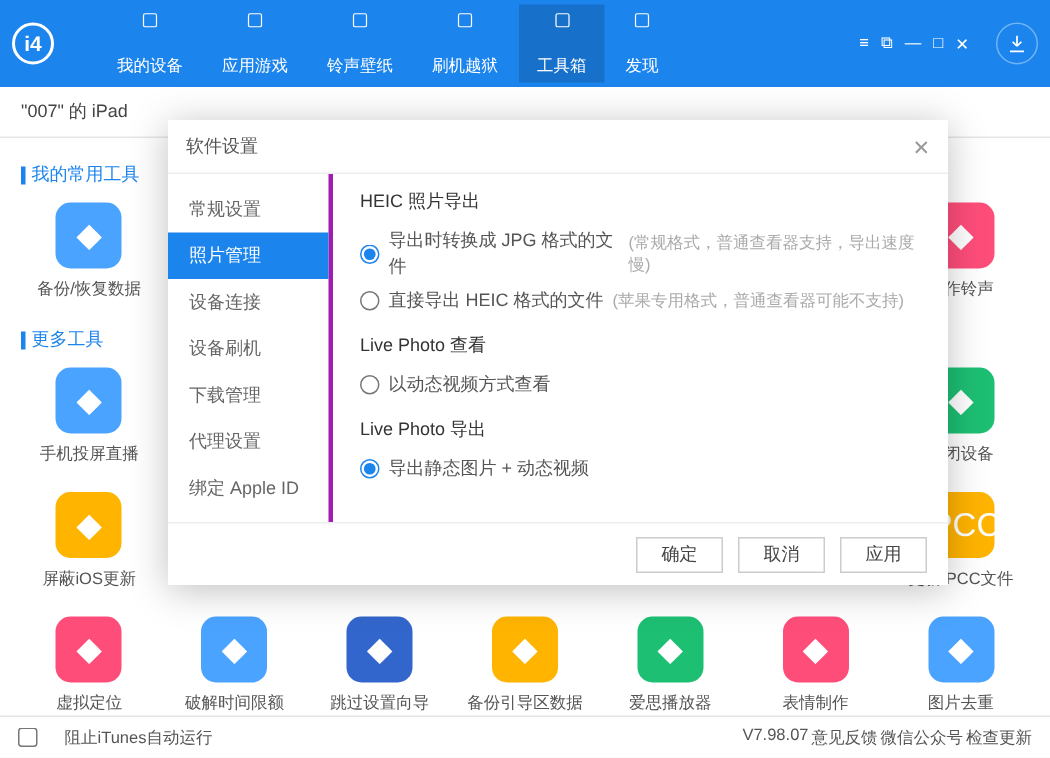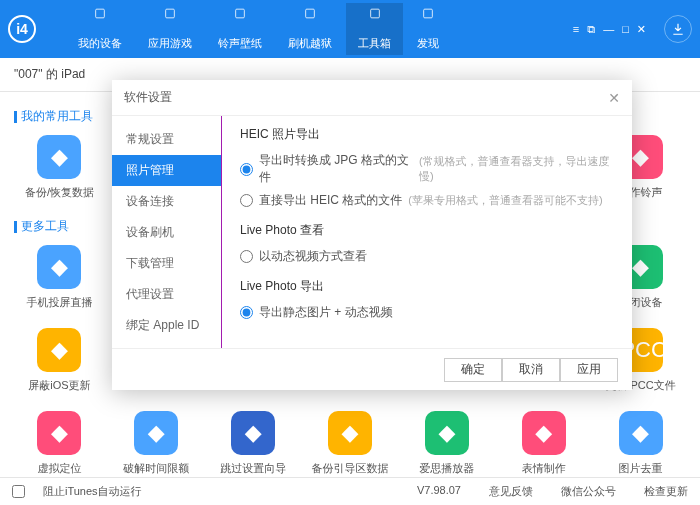--- a/index.html
+++ b/index.html
@@ -19,36 +19,36 @@
 .circle-btn{width:28px;height:28px;border:1.5px solid #6fb4f5;border-radius:50%;display:flex;align-items:center;justify-content:center;margin-left:10px}
 .subhead{height:34px;background:#fff;border-bottom:1px solid #e5e5e5;display:flex;align-items:center;padding:0 14px;font-size:12px;color:#444}
 .content{position:relative;height:calc(505px - 58px - 34px - 28px);background:#fff;padding:10px 14px;overflow:hidden}
 .colhead{color:#1c84ed;font-size:12px;margin:6px 0 10px;display:flex;align-items:center;gap:4px}
 .colhead::before{content:"";width:3px;height:12px;background:#1c84ed;display:inline-block}
 .grid{display:grid;grid-template-columns:repeat(7,1fr);gap:18px 6px}
 .tile{display:flex;flex-direction:column;align-items:center;gap:6px;cursor:pointer}
 .tile-icon{width:44px;height:44px;border-radius:10px;display:flex;align-items:center;justify-content:center;color:#fff;font-size:22px}
 .tile-label{font-size:11px;color:#555;text-align:center}
 .footer{position:absolute;bottom:0;left:0;right:0;height:28px;background:#fff;border-top:1px solid #e5e5e5;display:flex;align-items:center;padding:0 12px;font-size:11px;color:#555;gap:14px}
-.footer .right{margin-left:auto;display:flex;gap:28px}
+.footer .right{margin-left:auto;display:flex;gap:2px}
 .footer label{display:flex;align-items:center;gap:18px}
 
 .modal{position:absolute;top:80px;left:112px;width:520px;height:310px;background:#fff;box-shadow:0 3px 24px rgba(0,0,0,.25);display:flex;flex-direction:column}
 .modal-head{height:36px;display:flex;align-items:center;padding:0 12px;border-bottom:1px solid #eee;font-size:12px;color:#555}
 .modal-close{margin-left:auto;cursor:pointer;color:#999;font-size:14px}
 .modal-body{flex:1;display:flex;overflow:hidden}
-.modal-side{width:110px;padding:8px 0;border-right:1px solid #a21caf}
+.modal-side{width:110px;padding:8px 0;border-right:3px solid #a21caf}
 .modal-side div{padding:7px 14px;font-size:12px;color:#666;cursor:pointer}
 .modal-side div.active{background:#1c84ed;color:#fff}
 .modal-main{flex:1;padding:10px 18px;overflow:auto;font-size:12px;color:#555}
 .modal-main .sec{margin-bottom:10px}
 .modal-main .sec-title{color:#333;margin-bottom:6px}
 .modal-main label{display:flex;align-items:center;gap:6px;padding:3px 0;cursor:pointer}
 .modal-main label span.hint{color:#aaa;font-size:11px}
-.modal-foot{height:42px;display:flex;align-items:center;justify-content:flex-end;padding:0 14px;border-top:1px solid #eee}
+.modal-foot{height:42px;display:flex;align-items:center;justify-content:flex-end;gap:10px;padding:0 14px;border-top:1px solid #eee}
 .modal-foot button{min-width:58px;height:24px;border:1px solid #ccc;background:#fff;cursor:pointer;font-size:12px;color:#444}
 input[type=radio]{accent-color:#1c84ed}
 </style>
 </head>
 <body>
 
 <div class="topbar">
   <div class="logo">
     <div class="logo-icon">i4</div>
   </div>

